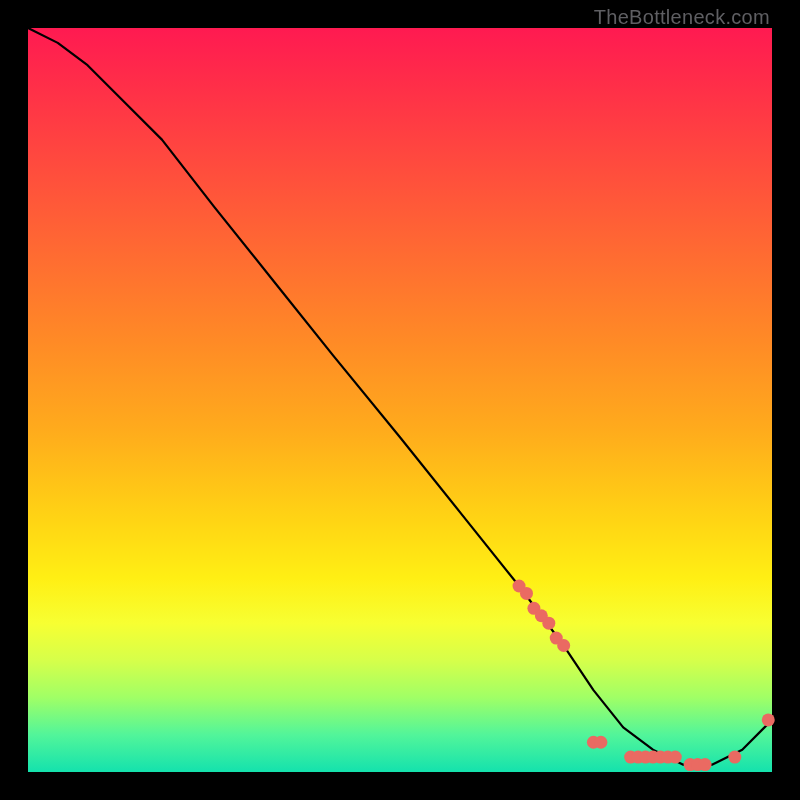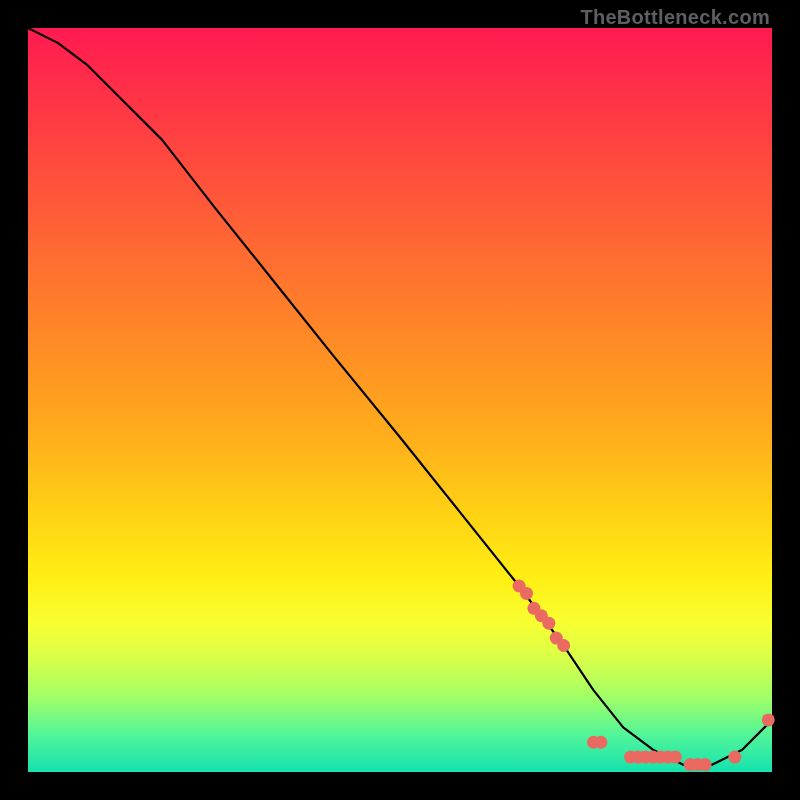--- a/index.html
+++ b/index.html
@@ -41,21 +41,21 @@
       #14e2ad 100%
     );
   }
   .watermark {
     position: absolute;
     top: 6px;
     right: 30px;
     color: #5f5f63;
     font-size: 20px;
     letter-spacing: 0.3px;
-    font-weight: 700;
+    font-weight: 400;
     user-select: none;
   }
   svg.overlay {
     position: absolute;
     left: 0;
     top: 0;
     width: 744px;
     height: 744px;
     overflow: visible;
   }

